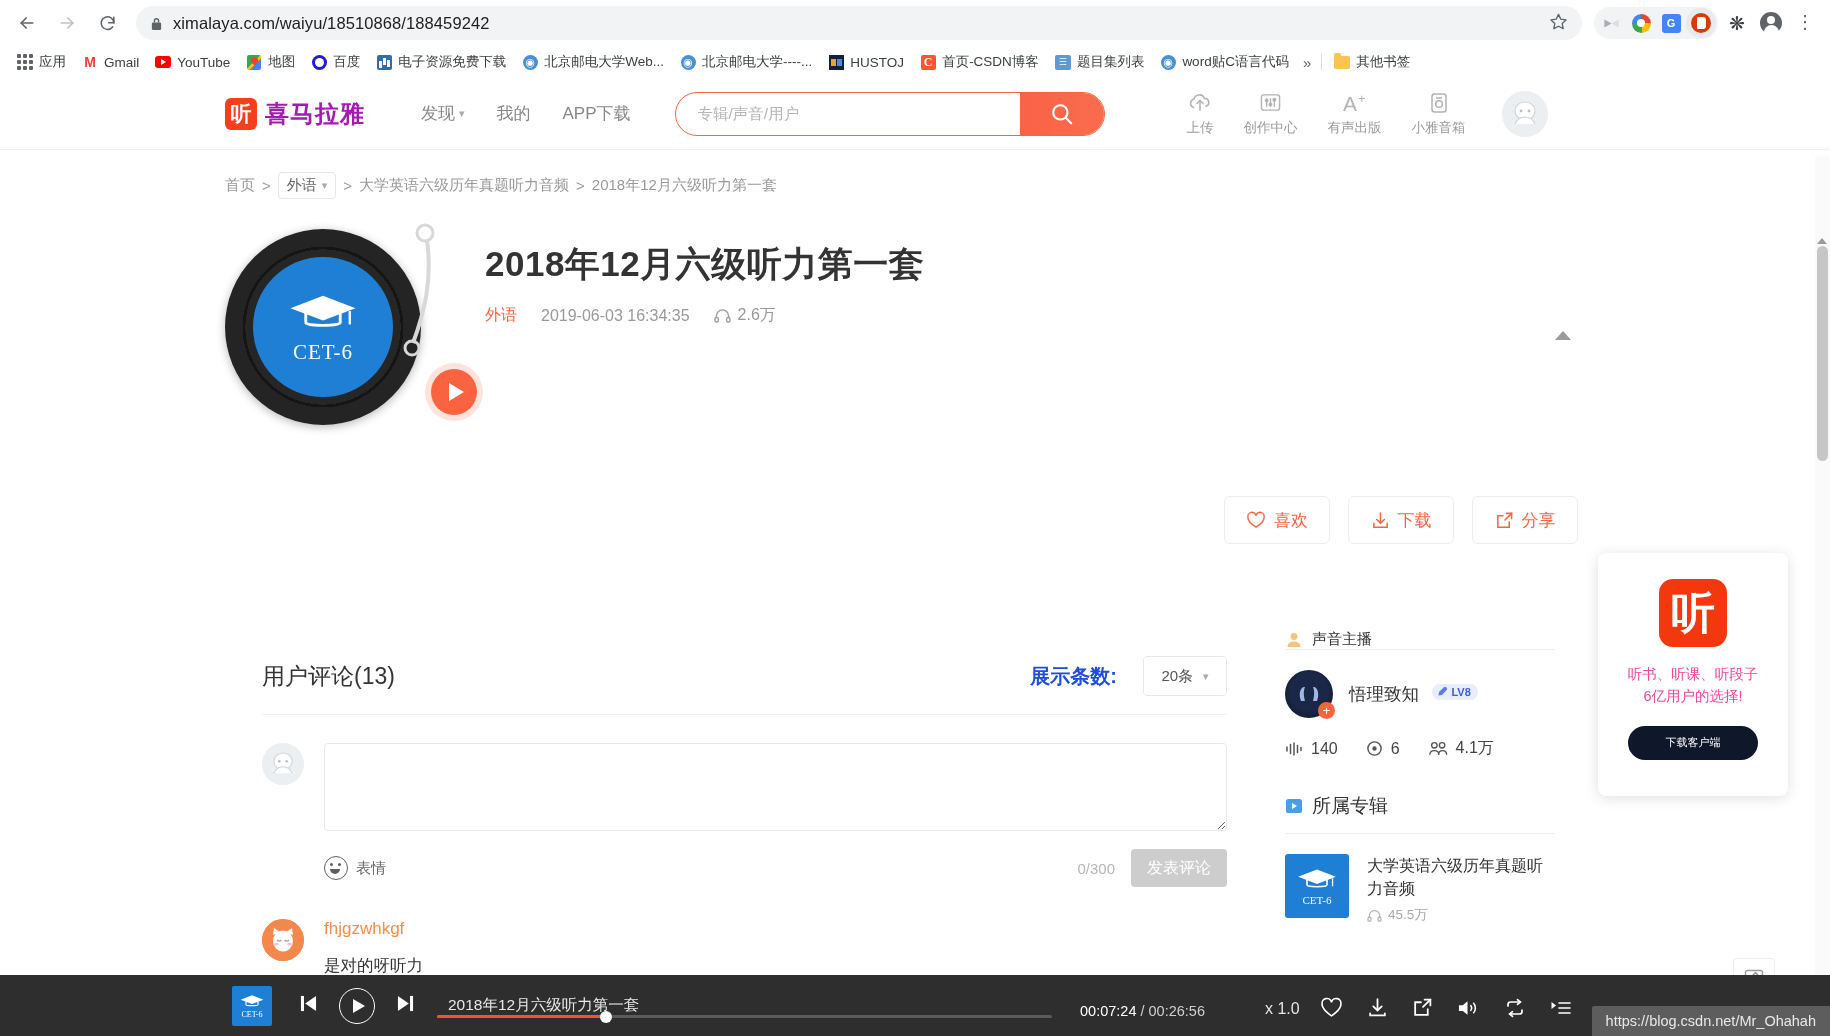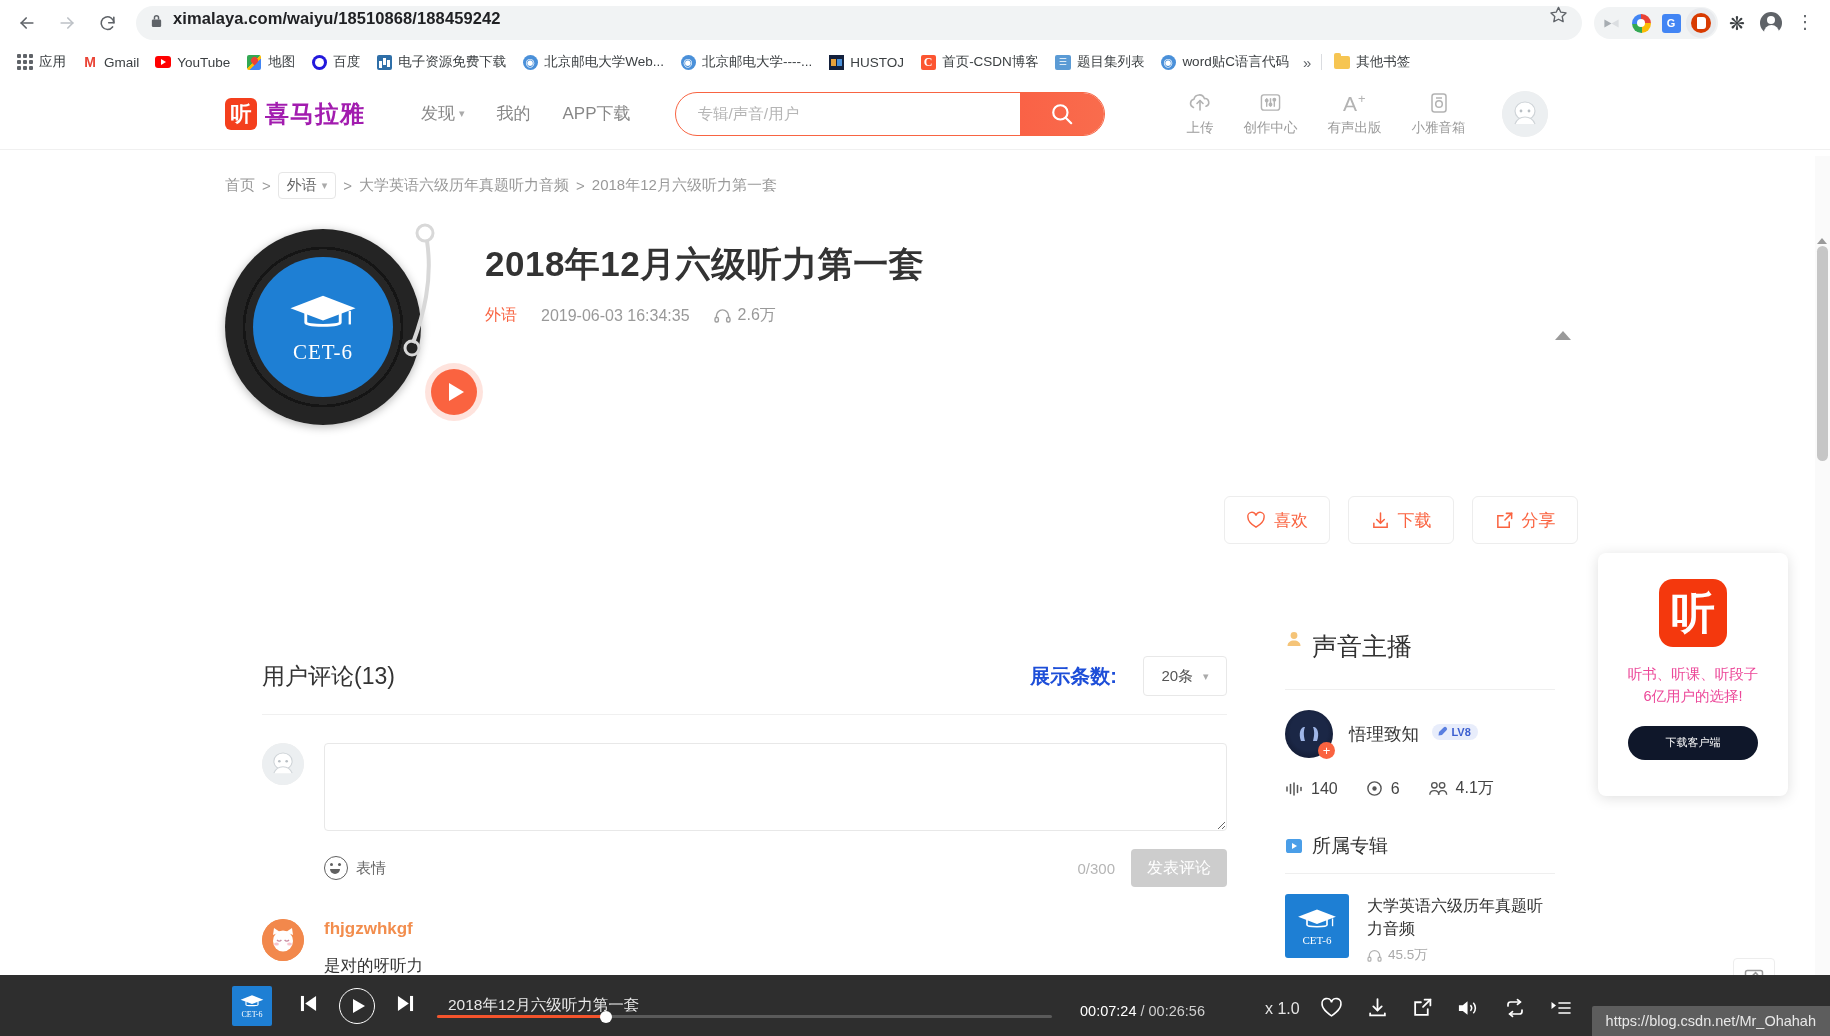--- a/index.html
+++ b/index.html
@@ -15,23 +15,22 @@
   .chrome { position:absolute; left:0; top:0; width:1830px; height:78px; background:#fff; }
   .navbar { display:flex; align-items:center; height:46px; padding:0 10px; gap:6px; }
   .navbtn {
     width:34px; height:34px; border-radius:50%;
     display:flex; align-items:center; justify-content:center;
     color:#5f6368; font-size:20px; line-height:1; user-select:none;
   }
   .navbtn svg { display:block; }
   .omnibox {
     flex:1; height:34px; background:#f1f3f4; border-radius:17px;
-    display:flex; align-items:flex-end; padding:12px 14px; margin-left:6px; gap:10px;
+    display:flex; align-items:center; padding:12px 14px; margin-left:6px; gap:10px;
     position:relative;
-    font-weight:bold;
   }
   .omnibox .lock { width:13px; height:15px; flex:0 0 auto; }
   .omnibox .urltext {
     font-size:16.5px; color:#202124; letter-spacing:0.1px; white-space:nowrap;
     font-family:"Liberation Sans", sans-serif;
   }
   .omnibox .star { margin-left:auto; color:#5f6368; }
   .chrome-right { display:flex; align-items:center; gap:4px; padding-left:6px; }
   .ext-icon { width:30px; height:30px; display:flex; align-items:center; justify-content:center; position:relative; }
   .ext-pill { background:#f1f3f4; border-radius:16px; display:flex; align-items:center; padding:1px 2px; }
@@ -156,26 +155,26 @@
   .emoji-face { width:24px; height:24px; border-radius:50%; border:1.6px solid #606060; position:relative; }
   .emoji-face::before{content:'';position:absolute;left:5px;top:6px;width:3px;height:3px;border-radius:50%;background:#606060;box-shadow:8px 0 0 #606060;}
   .emoji-face::after{content:'';position:absolute;left:5px;top:12px;width:10px;height:5px;border-radius:0 0 8px 8px;background:#606060;}
   .cm-count { margin-left:auto; font-size:15px; color:#b5b5b5; margin-right:16px; }
   .cm-submit { width:96px; height:38px; background:#cdcdcd; color:#fff; border:0; border-radius:4px; font-size:16px;
       font-family:"Liberation Sans",sans-serif; cursor:pointer; }
 
   .cm-item { display:flex; gap:20px; margin-top:32px; }
   .cm-item .av { width:42px; height:42px; border-radius:50%; background:#f08b4e; flex:0 0 42px; overflow:hidden;
        display:flex; align-items:center; justify-content:center;}
-  .cm-user { color:#f28d4d; font-size:17px; font-weight:bold; }
+  .cm-user { color:#f28d4d; font-size:17px; font-weight:normal; }
   .cm-text { margin-top:16px; font-size:16.5px; color:#333; }
 
   
   .side { position:absolute; left:1285px; top:552px; width:270px; }
-  .side-h { display:flex; align-items:flex-start; gap:9px; font-size:25px; color:#333; padding-bottom:26px; border-bottom:1px solid #efefef;}
+  .side-h { display:flex; align-items:flex-end; gap:9px; font-size:15px; color:#333; padding-bottom:0; border-bottom:1px solid #efefef;}
   .anchor-row { display:flex; align-items:center; gap:16px; margin-top:20px; }
   .anchor-av { width:48px; height:48px; border-radius:50%; position:relative; flex:0 0 48px;
      background: radial-gradient(circle at 50% 45%, #1b2746 0 52%, #0c1225 100%); display:flex;align-items:center;justify-content:center;}
   .anchor-plus { position:absolute; right:-2px; bottom:-1px; width:17px; height:17px; border-radius:50%; background:#fa6340;
      color:#fff; font-size:13px; display:flex; align-items:center; justify-content:center; line-height:1; }
   .anchor-name { font-size:17.5px; color:#333; }
   .lv-badge { display:inline-flex; align-items:center; gap:3px; background:#e8edfb; border-radius:9px; padding:2px 7px 2px 4px;
      font-size:11px; font-weight:bold; color:#3c5fd0; margin-left:9px; vertical-align:2px;}
   .stat-row { display:flex; align-items:center; gap:28px; margin-top:20px; font-size:16px; color:#444; }
   .stat-row .s { display:flex; align-items:center; gap:8px; }

